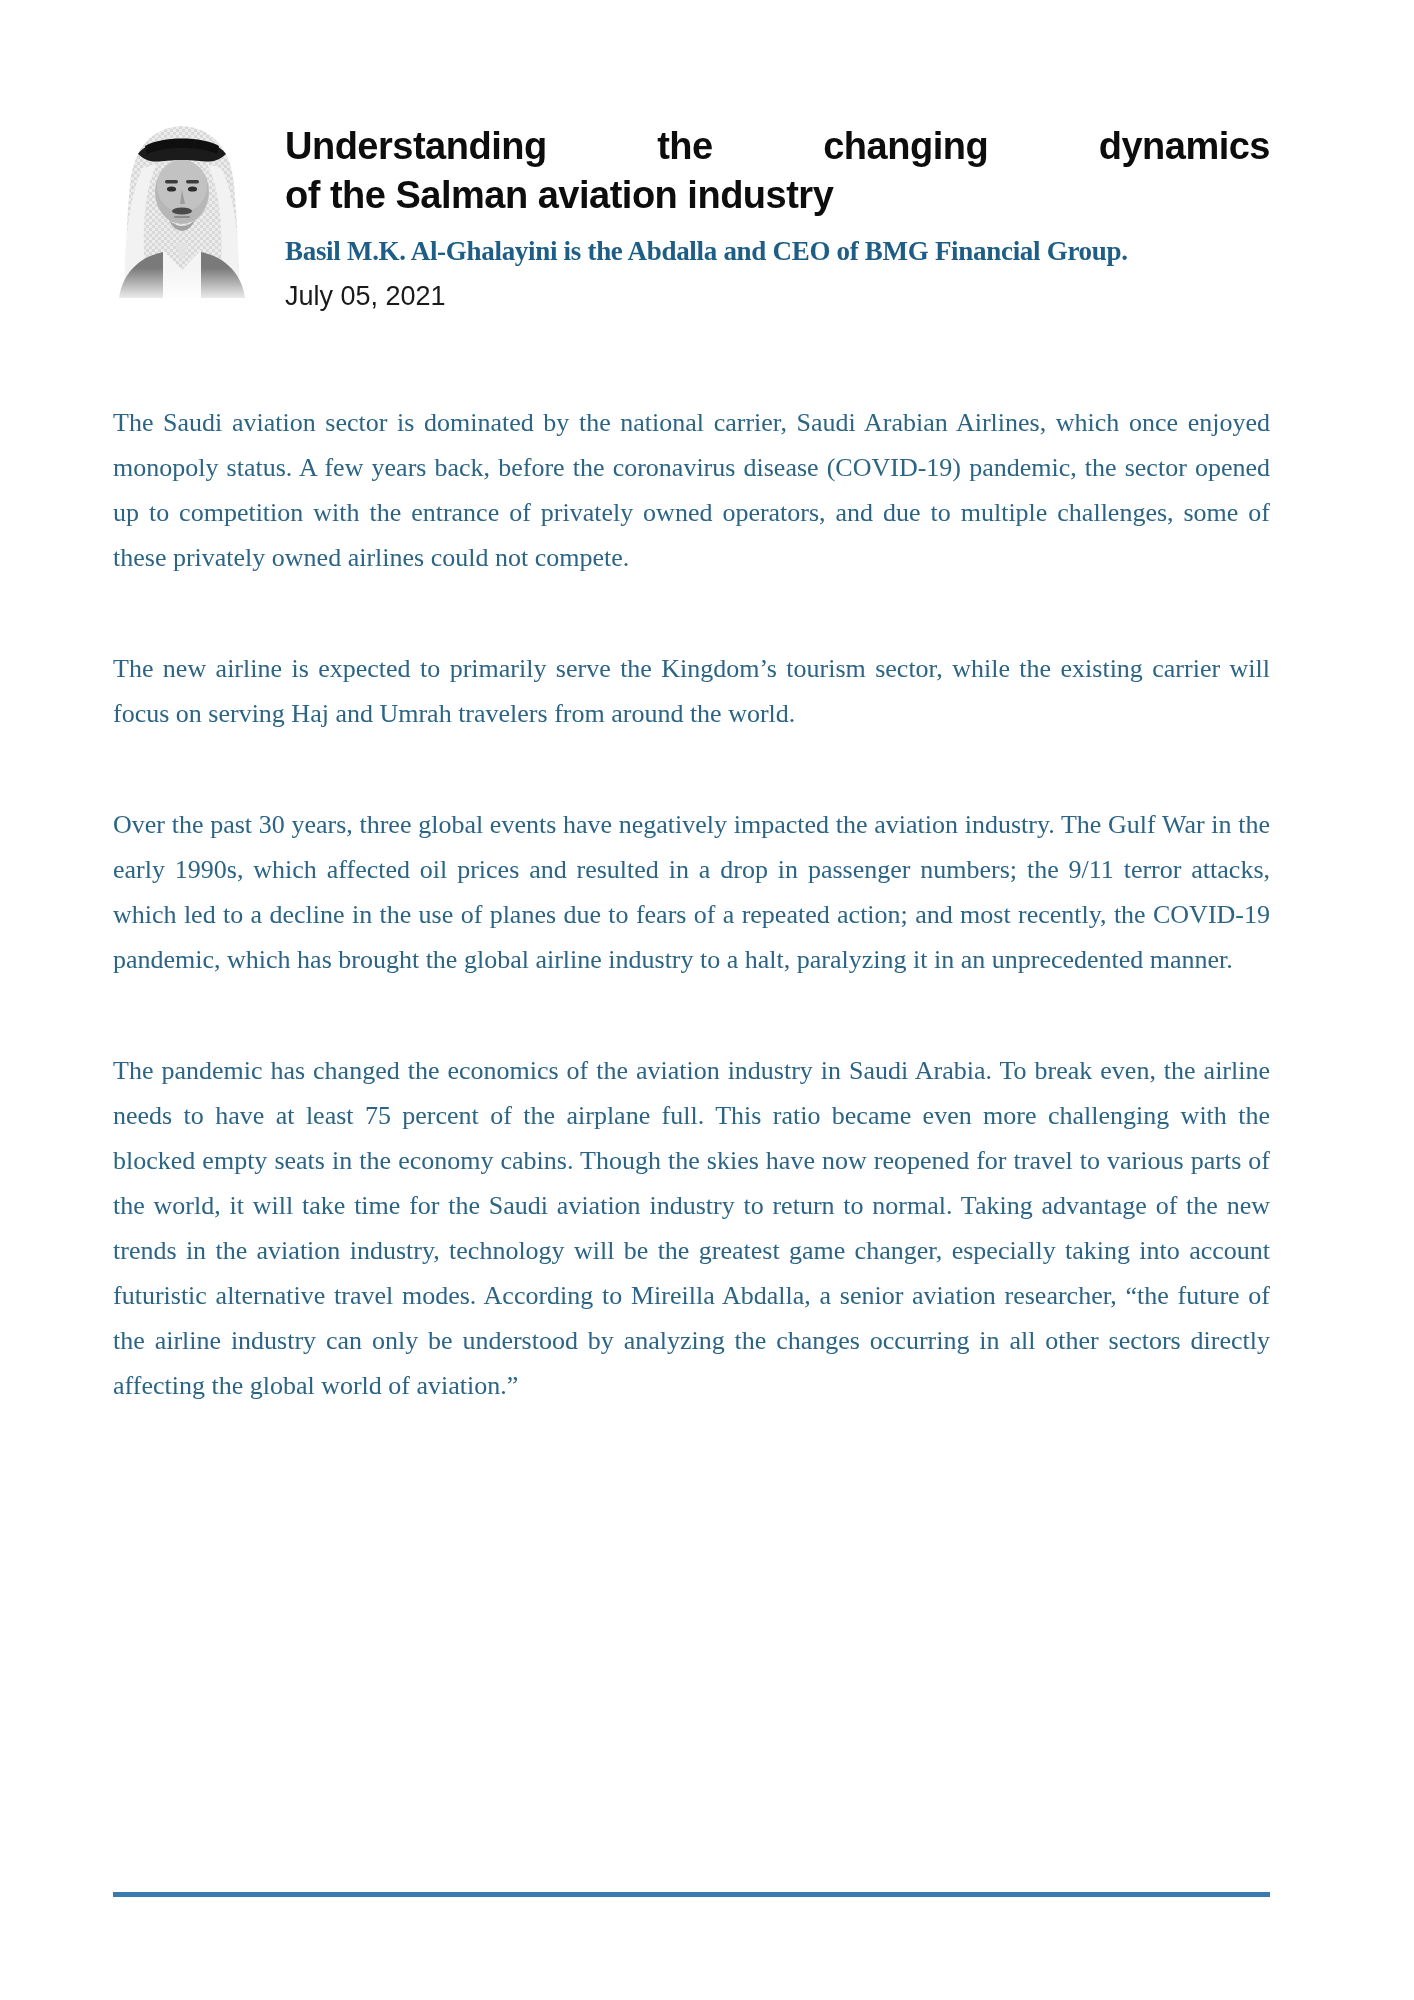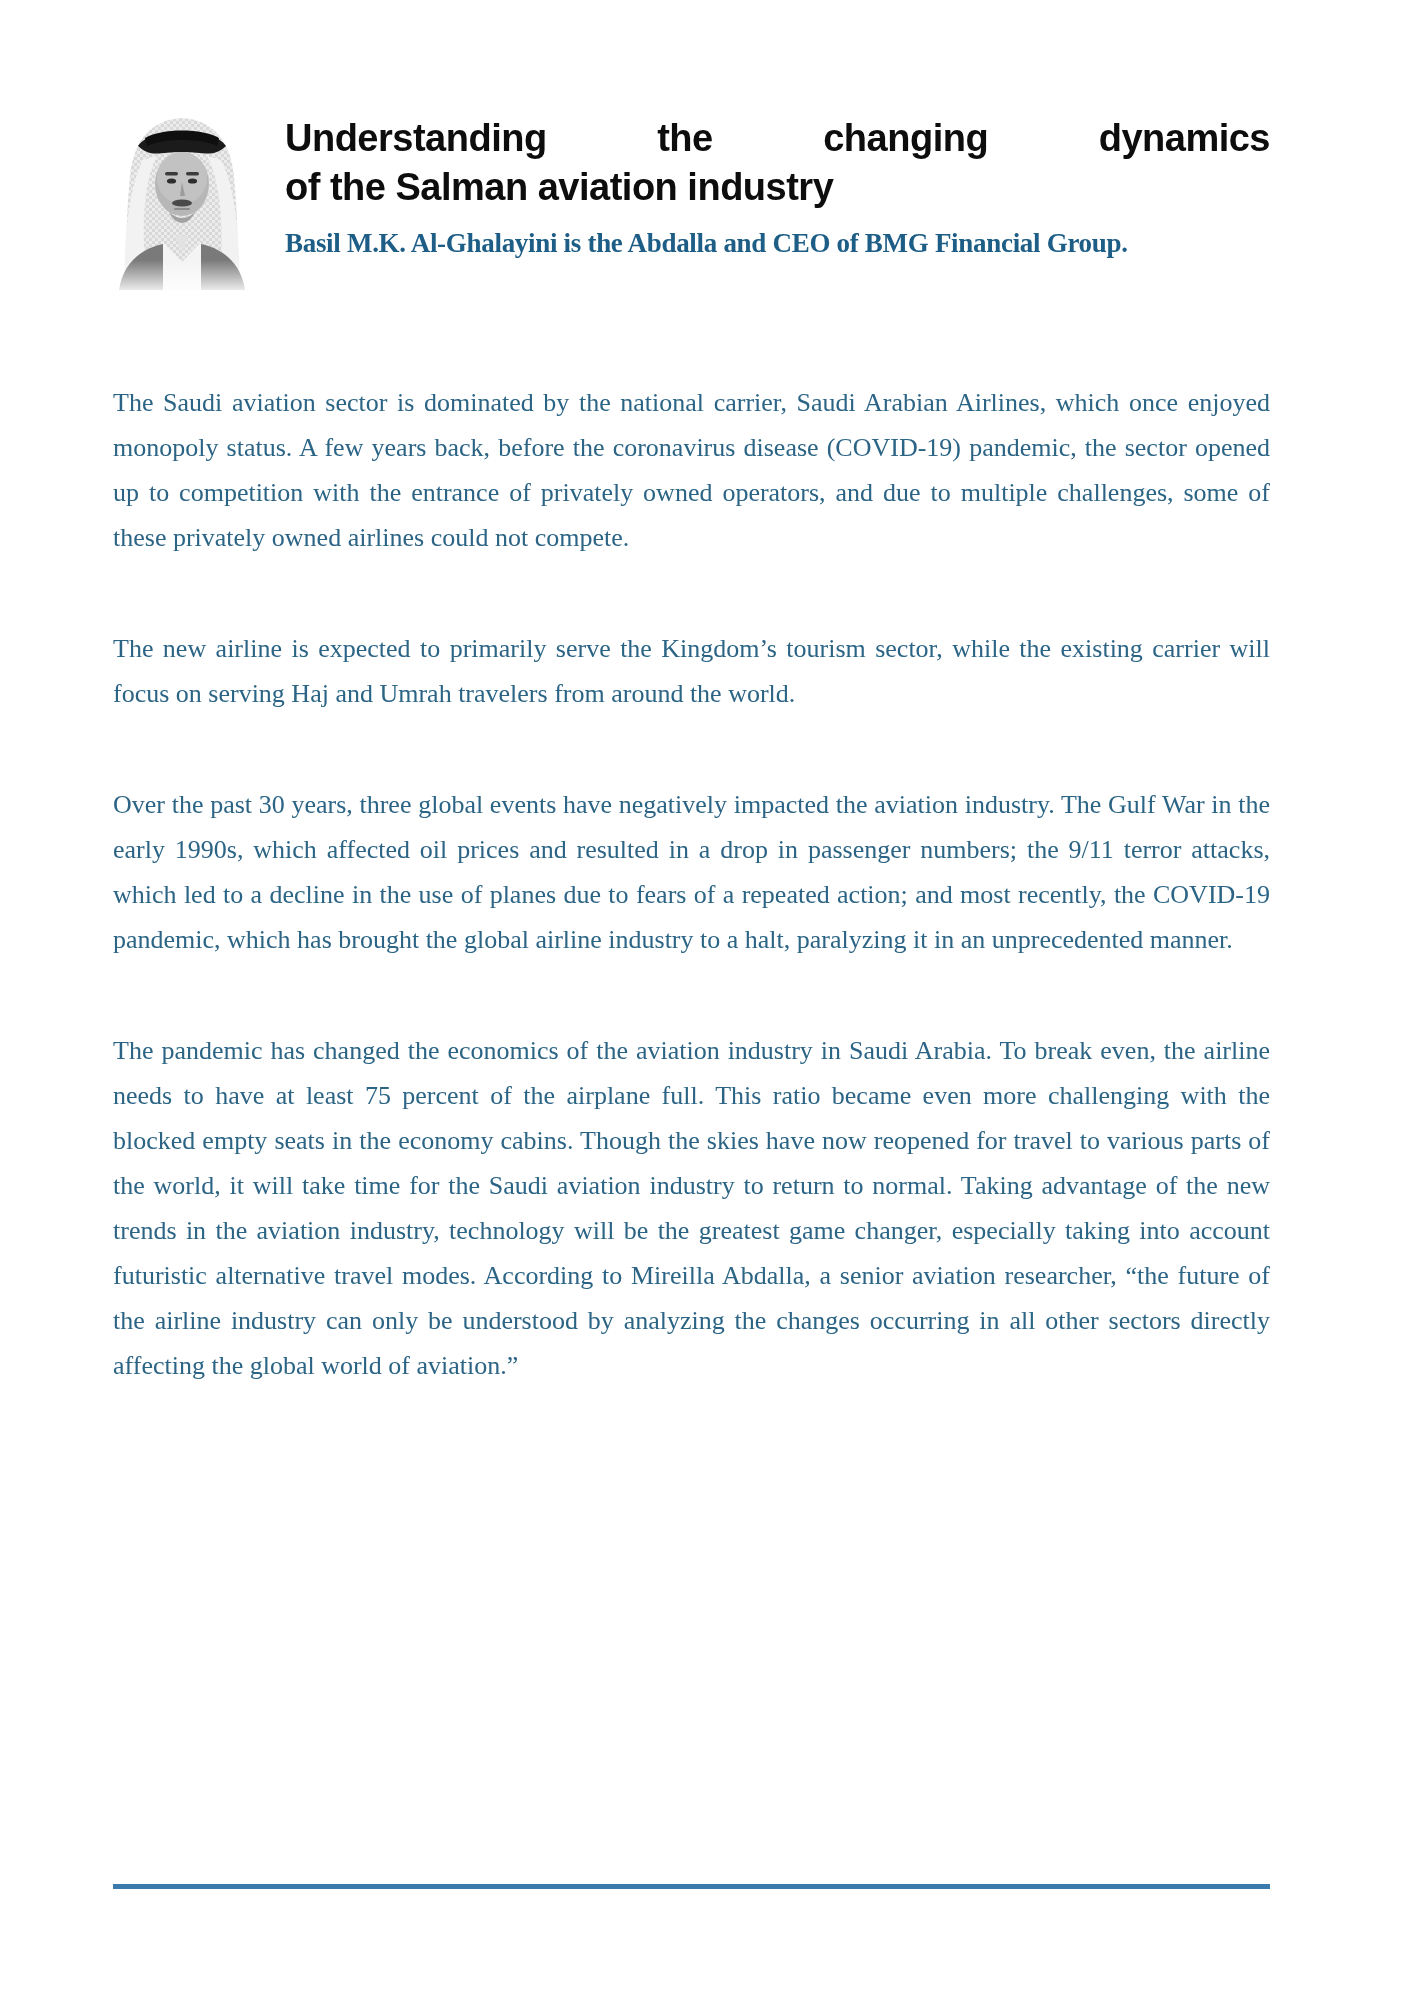--- a/index.html
+++ b/index.html
@@ -4,21 +4,21 @@
 <style>
   html, body {
     margin: 0;
     padding: 0;
     background: #ffffff;
   }
   .page {
     position: relative;
     width: 1414px;
     height: 1885px;
-    margin: 4px auto;
+    margin: 12px auto;
     background: #ffffff;
     box-sizing: border-box;
     padding: 108px 144px 8px 113px;
     overflow: hidden;
     font-family: "Liberation Serif", serif;
   }
   .article-header {
     display: flex;
     align-items: flex-start;
     gap: 34px;
@@ -140,20 +140,21 @@
         <rect x="0" y="100" width="138" height="80" fill="url(#fade)"></rect>
       </svg>
     </div>
 
     <div class="header-text">
       <h1 class="title">
         <span class="title-line justify">Understanding the changing dynamics</span>
         <span class="title-line">of the Salman aviation industry</span>
       </h1>
       <p class="byline">Basil M.K. Al-Ghalayini is the Abdalla and CEO of BMG Financial Group.</p>
+      <p class="date">July 05, 2021</p>
     </div>
 
   </header>
 
   <main class="article-body">
     <p class="para">The Saudi aviation sector is dominated by the national carrier, Saudi Arabian Airlines, which once enjoyed monopoly status. A few years back, before the coronavirus disease (COVID-19) pandemic, the sector opened up to competition with the entrance of privately owned operators, and due to multiple challenges, some of these privately owned airlines could not compete.</p>
     <p class="para">The new airline is expected to primarily serve the Kingdom’s tourism sector, while the existing carrier will focus on serving Haj and Umrah travelers from around the world.</p>
     <p class="para">Over the past 30 years, three global events have negatively impacted the aviation industry. The Gulf War in the early 1990s, which affected oil prices and resulted in a drop in passenger numbers; the 9/11 terror attacks, which led to a decline in the use of planes due to fears of a repeated action; and most recently, the COVID-19 pandemic, which has brought the global airline industry to a halt, paralyzing it in an unprecedented manner.</p>
     <p class="para">The pandemic has changed the economics of the aviation industry in Saudi Arabia. To break even, the airline needs to have at least 75 percent of the airplane full. This ratio became even more challenging with the blocked empty seats in the economy cabins. Though the skies have now reopened for travel to various parts of the world, it will take time for the Saudi aviation industry to return to normal. Taking advantage of the new trends in the aviation industry, technology will be the greatest game changer, especially taking into account futuristic alternative travel modes. According to Mireilla Abdalla, a senior aviation researcher, “the future of the airline industry can only be understood by analyzing the changes occurring in all other sectors directly affecting the global world of aviation.”</p>
   </main>

